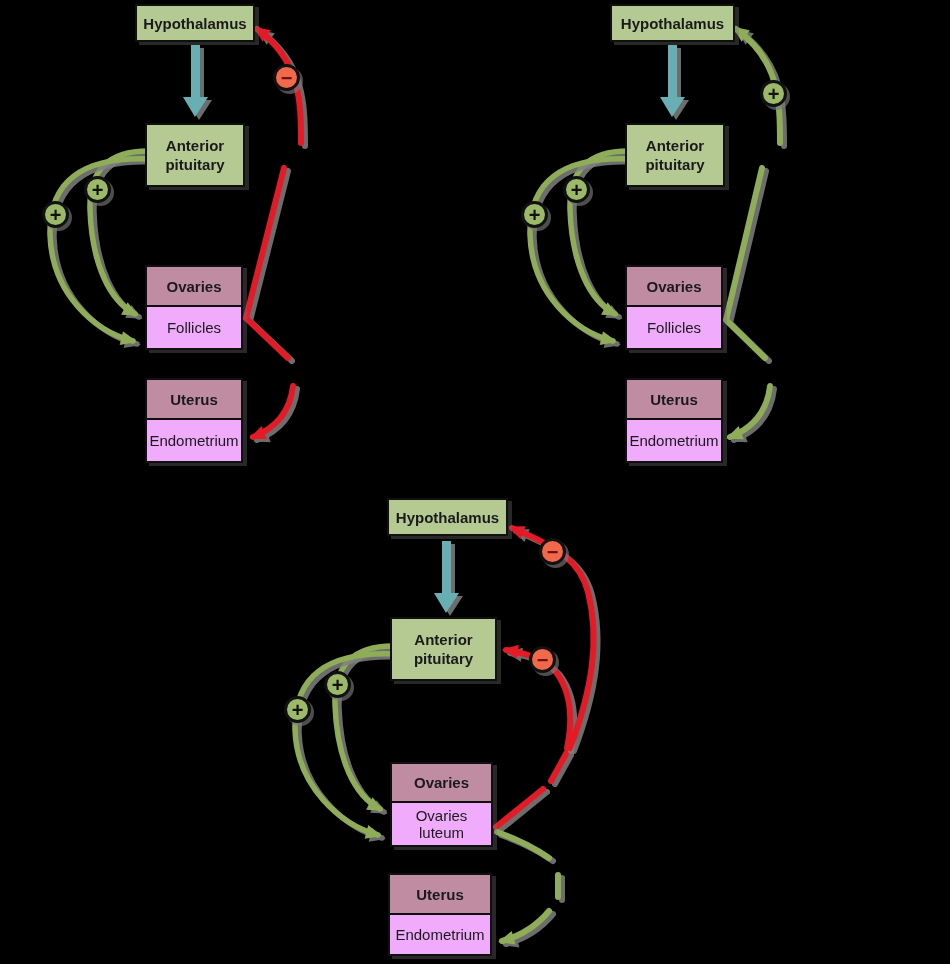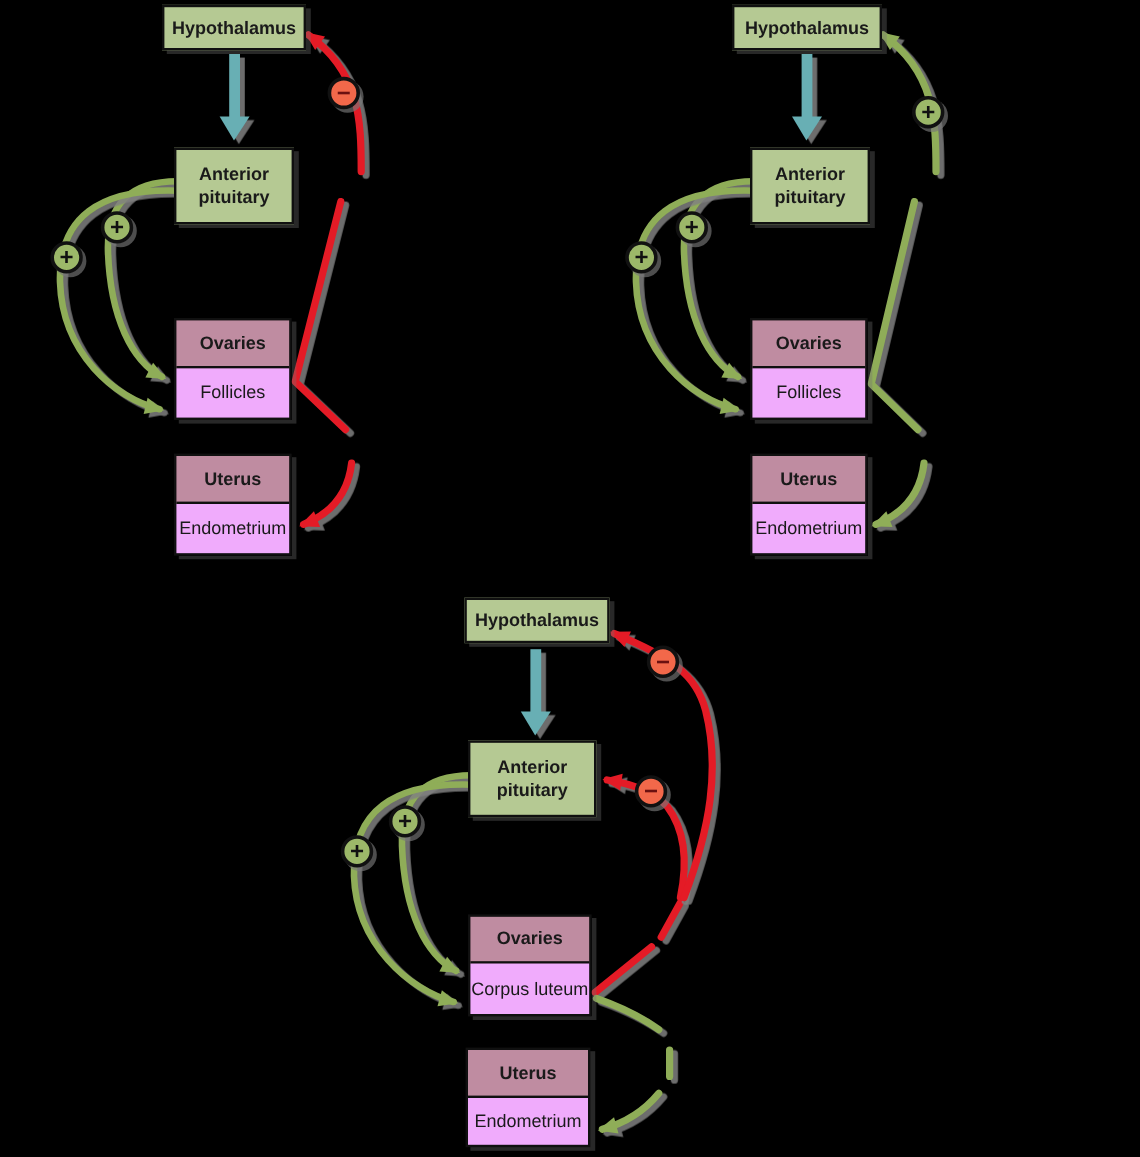--- a/index.html
+++ b/index.html
@@ -124,21 +124,21 @@
     <div class="cell sub" style="height:41px;">Endometrium</div>
   </div>
   <div class="badge plus" style="left:760px;top:80px;">+</div>
   <div class="badge plus" style="left:563px;top:176px;">+</div>
   <div class="badge plus" style="left:521px;top:201px;">+</div>
 
   <div class="box green-box" style="left:387px;top:498px;width:121px;height:38px;">Hypothalamus</div>
   <div class="box green-box" style="left:390px;top:617px;width:107px;height:64px;line-height:19px;">Anterior pituitary</div>
   <div class="stack" style="left:390px;top:762px;width:103px;">
     <div class="cell head" style="height:39px;">Ovaries</div>
-    <div class="cell sub" style="height:42px;">Corpus luteum</div>
+    <div class="cell sub" style="height:42px;">Ovaries luteum</div>
   </div>
   <div class="stack" style="left:388px;top:873px;width:104px;">
     <div class="cell head" style="height:40px;">Uterus</div>
     <div class="cell sub" style="height:39px;">Endometrium</div>
   </div>
   <div class="badge minus" style="left:539px;top:538px;">−</div>
   <div class="badge minus" style="left:529px;top:646px;">−</div>
   <div class="badge plus" style="left:324px;top:671px;">+</div>
   <div class="badge plus" style="left:284px;top:696px;">+</div>
 

